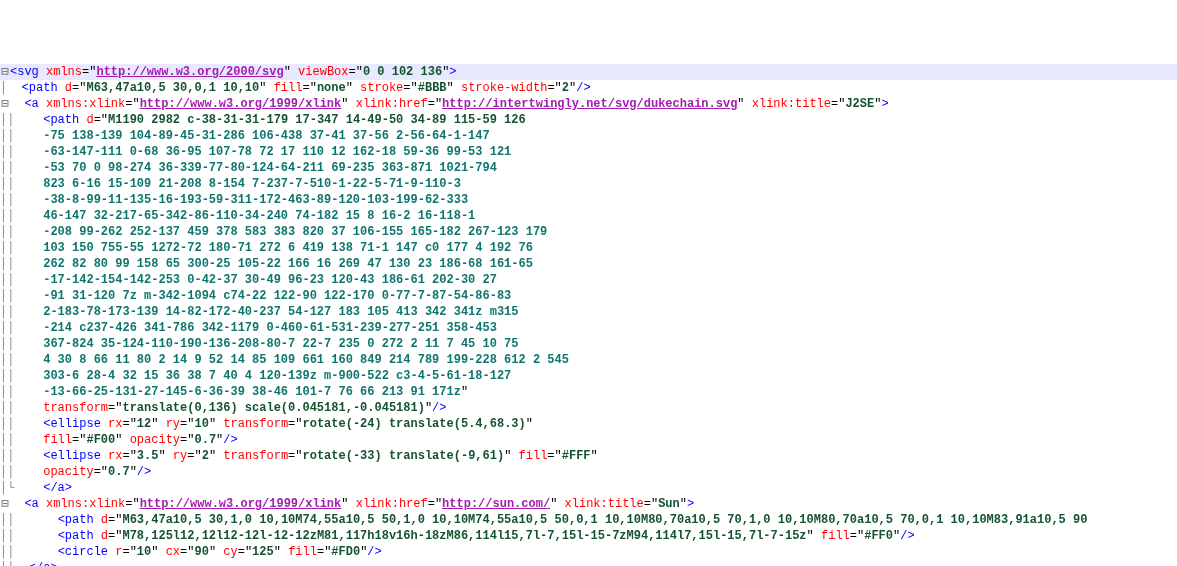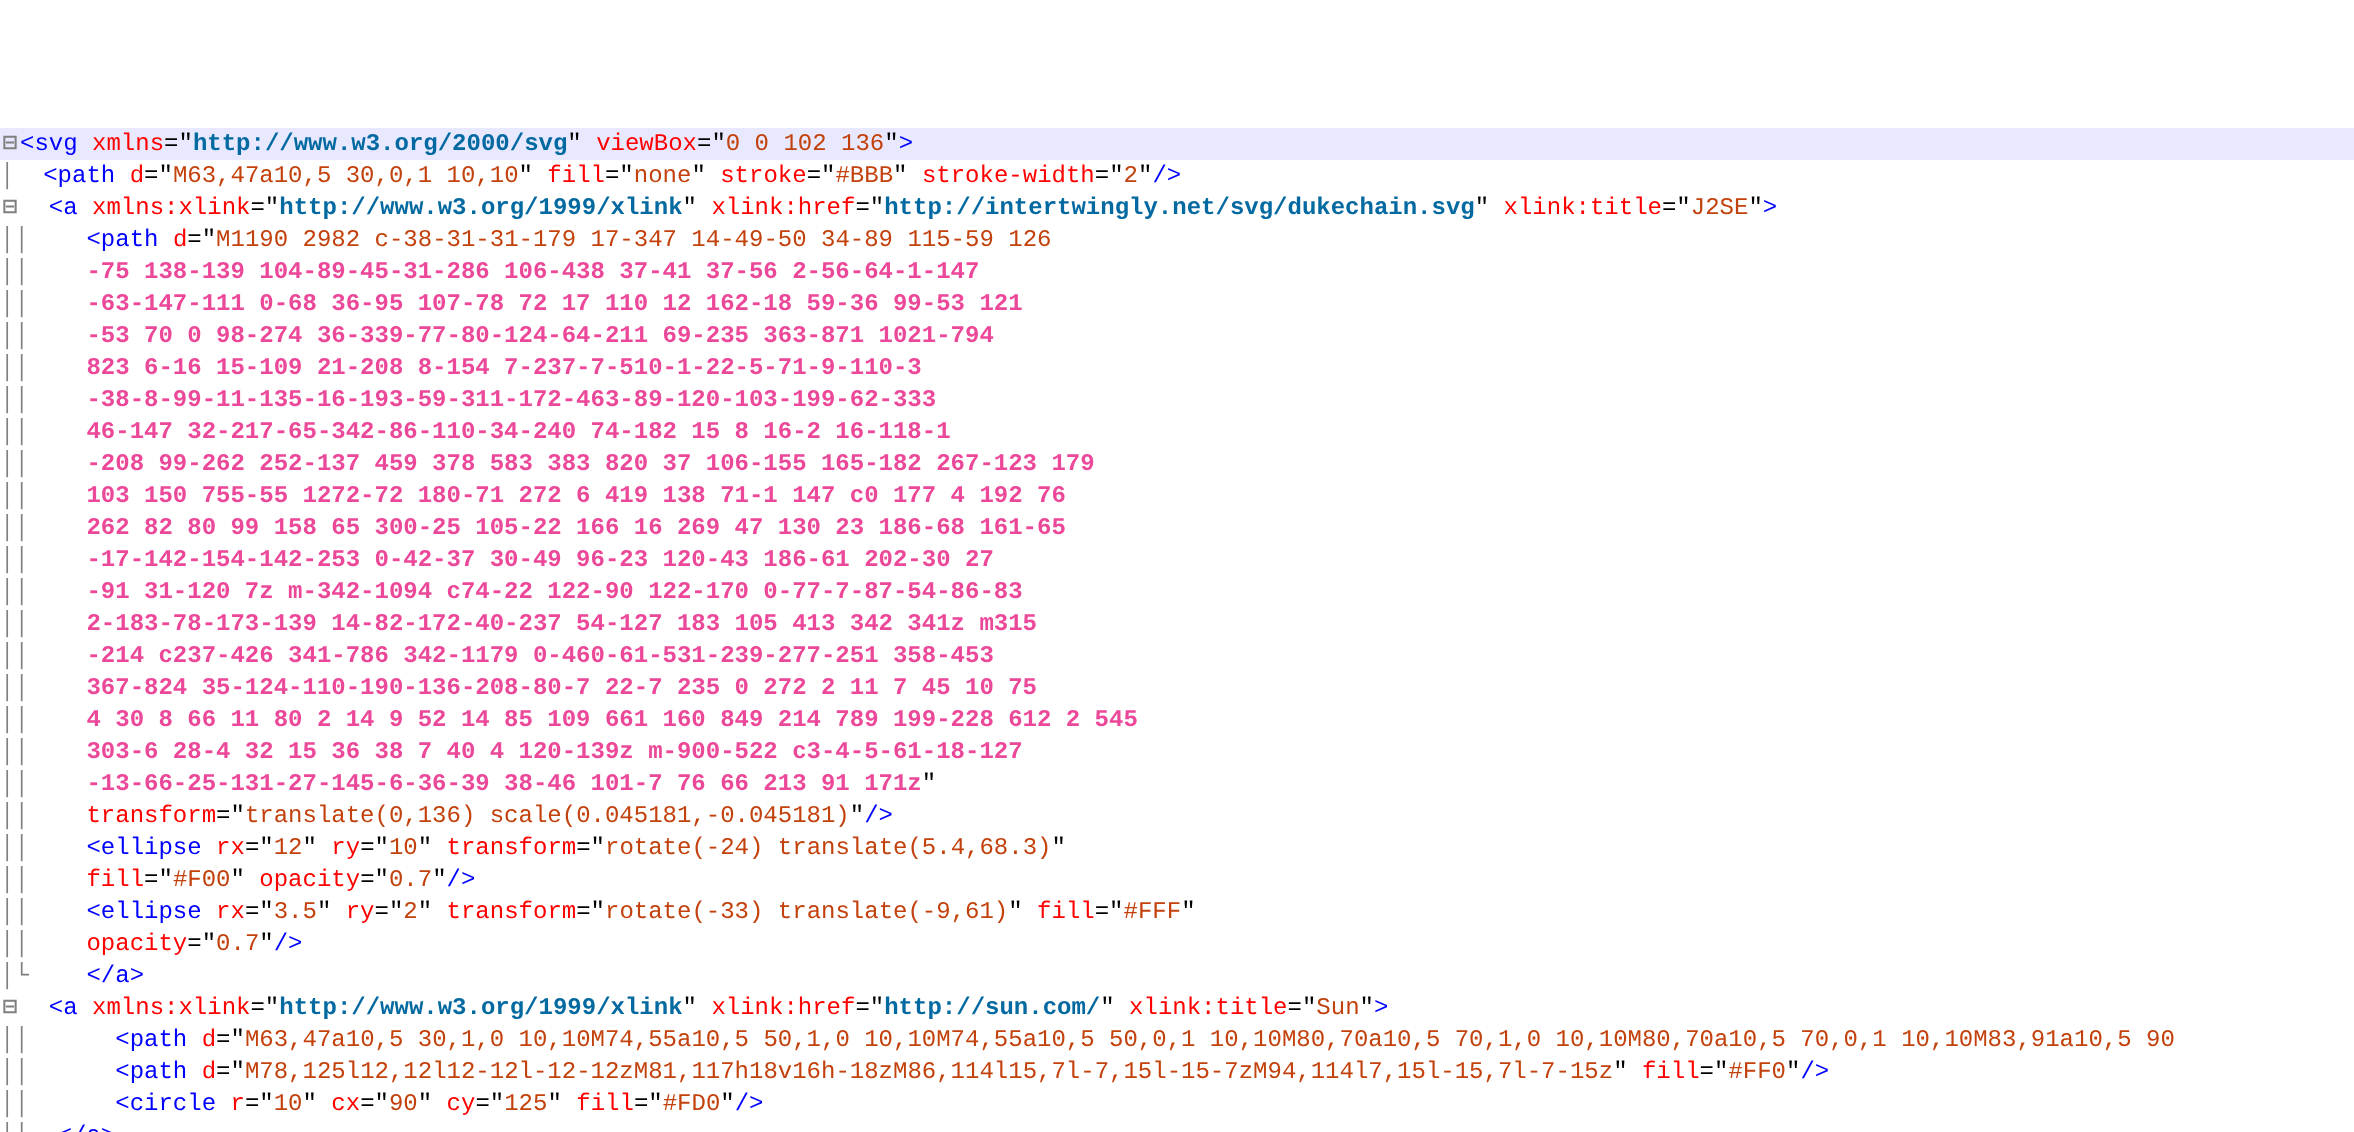--- a/index.html
+++ b/index.html
@@ -26,23 +26,23 @@
     font-weight: bold;
     display: inline-block;
     width: 10px;
     text-align: center;
   }
   .tree-line {
     color: #808080;
   }
   .tag { color: #0000ff; text-align: center; }
   .attr-name { color: #ff0000; }
-  .attr-val { color: #c2410c; font-weight: normal; }
-  .attr-link { color: #0369a1; font-weight: bold; }
-  .text-cont { color: #ec4899; font-weight: bold; }
+  .attr-val { color: #14532d; font-weight: bold; }
+  .attr-link { color: #a21caf; text-decoration: underline; font-weight: bold; }
+  .text-cont { color: #0f766e; font-weight: bold; }
   .punct { color: #000; }
 </style>
 </head>
 <body>
 
 
 
 <div id="editor"><span class="line hl"><span class="fold">⊟</span><span><span class="tag">&lt;svg</span><span class="punct"> </span><span class="attr-name">xmlns</span><span class="punct">="</span><span class="attr-link">http://www.w3.org/2000/svg</span><span class="punct">" </span><span class="attr-name">viewBox</span><span class="punct">="</span><span class="attr-val">0 0 102 136</span><span class="punct">"</span><span class="tag">&gt;</span></span></span><span class="line"><span class="tree-line">│</span><span>  <span class="tag">&lt;path</span><span class="punct"> </span><span class="attr-name">d</span><span class="punct">="</span><span class="attr-val">M63,47a10,5 30,0,1 10,10</span><span class="punct">" </span><span class="attr-name">fill</span><span class="punct">="</span><span class="attr-val">none</span><span class="punct">" </span><span class="attr-name">stroke</span><span class="punct">="</span><span class="attr-val">#BBB</span><span class="punct">" </span><span class="attr-name">stroke-width</span><span class="punct">="</span><span class="attr-val">2</span><span class="punct">"</span><span class="tag">/&gt;</span></span></span><span class="line"><span class="fold">⊟</span><span>  <span class="tag">&lt;a</span><span class="punct"> </span><span class="attr-name">xmlns:xlink</span><span class="punct">="</span><span class="attr-link">http://www.w3.org/1999/xlink</span><span class="punct">" </span><span class="attr-name">xlink:href</span><span class="punct">="</span><span class="attr-link">http://intertwingly.net/svg/dukechain.svg</span><span class="punct">" </span><span class="attr-name">xlink:title</span><span class="punct">="</span><span class="attr-val">J2SE</span><span class="punct">"</span><span class="tag">&gt;</span></span></span><span class="line"><span class="tree-line">│</span><span class="tree-line">│</span><span>    <span class="tag">&lt;path</span><span class="punct"> </span><span class="attr-name">d</span><span class="punct">="</span><span class="attr-val">M1190 2982 c-38-31-31-179 17-347 14-49-50 34-89 115-59 126</span></span></span><span class="line"><span class="tree-line">│</span><span class="tree-line">│</span><span>    <span class="text-cont">-75 138-139 104-89-45-31-286 106-438 37-41 37-56 2-56-64-1-147</span></span></span><span class="line"><span class="tree-line">│</span><span class="tree-line">│</span><span>    <span class="text-cont">-63-147-111 0-68 36-95 107-78 72 17 110 12 162-18 59-36 99-53 121</span></span></span><span class="line"><span class="tree-line">│</span><span class="tree-line">│</span><span>    <span class="text-cont">-53 70 0 98-274 36-339-77-80-124-64-211 69-235 363-871 1021-794</span></span></span><span class="line"><span class="tree-line">│</span><span class="tree-line">│</span><span>    <span class="text-cont">823 6-16 15-109 21-208 8-154 7-237-7-510-1-22-5-71-9-110-3</span></span></span><span class="line"><span class="tree-line">│</span><span class="tree-line">│</span><span>    <span class="text-cont">-38-8-99-11-135-16-193-59-311-172-463-89-120-103-199-62-333</span></span></span><span class="line"><span class="tree-line">│</span><span class="tree-line">│</span><span>    <span class="text-cont">46-147 32-217-65-342-86-110-34-240 74-182 15 8 16-2 16-118-1</span></span></span><span class="line"><span class="tree-line">│</span><span class="tree-line">│</span><span>    <span class="text-cont">-208 99-262 252-137 459 378 583 383 820 37 106-155 165-182 267-123 179</span></span></span><span class="line"><span class="tree-line">│</span><span class="tree-line">│</span><span>    <span class="text-cont">103 150 755-55 1272-72 180-71 272 6 419 138 71-1 147 c0 177 4 192 76</span></span></span><span class="line"><span class="tree-line">│</span><span class="tree-line">│</span><span>    <span class="text-cont">262 82 80 99 158 65 300-25 105-22 166 16 269 47 130 23 186-68 161-65</span></span></span><span class="line"><span class="tree-line">│</span><span class="tree-line">│</span><span>    <span class="text-cont">-17-142-154-142-253 0-42-37 30-49 96-23 120-43 186-61 202-30 27</span></span></span><span class="line"><span class="tree-line">│</span><span class="tree-line">│</span><span>    <span class="text-cont">-91 31-120 7z m-342-1094 c74-22 122-90 122-170 0-77-7-87-54-86-83</span></span></span><span class="line"><span class="tree-line">│</span><span class="tree-line">│</span><span>    <span class="text-cont">2-183-78-173-139 14-82-172-40-237 54-127 183 105 413 342 341z m315</span></span></span><span class="line"><span class="tree-line">│</span><span class="tree-line">│</span><span>    <span class="text-cont">-214 c237-426 341-786 342-1179 0-460-61-531-239-277-251 358-453</span></span></span><span class="line"><span class="tree-line">│</span><span class="tree-line">│</span><span>    <span class="text-cont">367-824 35-124-110-190-136-208-80-7 22-7 235 0 272 2 11 7 45 10 75</span></span></span><span class="line"><span class="tree-line">│</span><span class="tree-line">│</span><span>    <span class="text-cont">4 30 8 66 11 80 2 14 9 52 14 85 109 661 160 849 214 789 199-228 612 2 545</span></span></span><span class="line"><span class="tree-line">│</span><span class="tree-line">│</span><span>    <span class="text-cont">303-6 28-4 32 15 36 38 7 40 4 120-139z m-900-522 c3-4-5-61-18-127</span></span></span><span class="line"><span class="tree-line">│</span><span class="tree-line">│</span><span>    <span class="text-cont">-13-66-25-131-27-145-6-36-39 38-46 101-7 76 66 213 91 171z</span><span class="punct">"</span></span></span><span class="line"><span class="tree-line">│</span><span class="tree-line">│</span><span>    <span class="attr-name">transform</span><span class="punct">="</span><span class="attr-val">translate(0,136) scale(0.045181,-0.045181)</span><span class="punct">"</span><span class="tag">/&gt;</span></span></span><span class="line"><span class="tree-line">│</span><span class="tree-line">│</span><span>    <span class="tag">&lt;ellipse</span><span class="punct"> </span><span class="attr-name">rx</span><span class="punct">="</span><span class="attr-val">12</span><span class="punct">" </span><span class="attr-name">ry</span><span class="punct">="</span><span class="attr-val">10</span><span class="punct">" </span><span class="attr-name">transform</span><span class="punct">="</span><span class="attr-val">rotate(-24) translate(5.4,68.3)</span><span class="punct">"</span></span></span><span class="line"><span class="tree-line">│</span><span class="tree-line">│</span><span>    <span class="attr-name">fill</span><span class="punct">="</span><span class="attr-val">#F00</span><span class="punct">" </span><span class="attr-name">opacity</span><span class="punct">="</span><span class="attr-val">0.7</span><span class="punct">"</span><span class="tag">/&gt;</span></span></span><span class="line"><span class="tree-line">│</span><span class="tree-line">│</span><span>    <span class="tag">&lt;ellipse</span><span class="punct"> </span><span class="attr-name">rx</span><span class="punct">="</span><span class="attr-val">3.5</span><span class="punct">" </span><span class="attr-name">ry</span><span class="punct">="</span><span class="attr-val">2</span><span class="punct">" </span><span class="attr-name">transform</span><span class="punct">="</span><span class="attr-val">rotate(-33) translate(-9,61)</span><span class="punct">" </span><span class="attr-name">fill</span><span class="punct">="</span><span class="attr-val">#FFF</span><span class="punct">"</span></span></span><span class="line"><span class="tree-line">│</span><span class="tree-line">│</span><span>    <span class="attr-name">opacity</span><span class="punct">="</span><span class="attr-val">0.7</span><span class="punct">"</span><span class="tag">/&gt;</span></span></span><span class="line"><span class="tree-line">│</span><span class="tree-line">└</span><span>    <span class="tag">&lt;/a&gt;</span></span></span><span class="line"><span class="fold">⊟</span><span>  <span class="tag">&lt;a</span><span class="punct"> </span><span class="attr-name">xmlns:xlink</span><span class="punct">="</span><span class="attr-link">http://www.w3.org/1999/xlink</span><span class="punct">" </span><span class="attr-name">xlink:href</span><span class="punct">="</span><span class="attr-link">http://sun.com/</span><span class="punct">" </span><span class="attr-name">xlink:title</span><span class="punct">="</span><span class="attr-val">Sun</span><span class="punct">"</span><span class="tag">&gt;</span></span></span><span class="line"><span class="tree-line">│</span><span class="tree-line">│</span><span>      <span class="tag">&lt;path</span><span class="punct"> </span><span class="attr-name">d</span><span class="punct">="</span><span class="attr-val">M63,47a10,5 30,1,0 10,10M74,55a10,5 50,1,0 10,10M74,55a10,5 50,0,1 10,10M80,70a10,5 70,1,0 10,10M80,70a10,5 70,0,1 10,10M83,91a10,5 90</span></span></span><span class="line"><span class="tree-line">│</span><span class="tree-line">│</span><span>      <span class="tag">&lt;path</span><span class="punct"> </span><span class="attr-name">d</span><span class="punct">="</span><span class="attr-val">M78,125l12,12l12-12l-12-12zM81,117h18v16h-18zM86,114l15,7l-7,15l-15-7zM94,114l7,15l-15,7l-7-15z</span><span class="punct">" </span><span class="attr-name">fill</span><span class="punct">="</span><span class="attr-val">#FF0</span><span class="punct">"</span><span class="tag">/&gt;</span></span></span><span class="line"><span class="tree-line">│</span><span class="tree-line">│</span><span>      <span class="tag">&lt;circle</span><span class="punct"> </span><span class="attr-name">r</span><span class="punct">="</span><span class="attr-val">10</span><span class="punct">" </span><span class="attr-name">cx</span><span class="punct">="</span><span class="attr-val">90</span><span class="punct">" </span><span class="attr-name">cy</span><span class="punct">="</span><span class="attr-val">125</span><span class="punct">" </span><span class="attr-name">fill</span><span class="punct">="</span><span class="attr-val">#FD0</span><span class="punct">"</span><span class="tag">/&gt;</span></span></span><span class="line"><span class="tree-line">│</span><span class="tree-line">└</span><span>  <span class="tag">&lt;/a&gt;</span></span></span></div>
 
 

